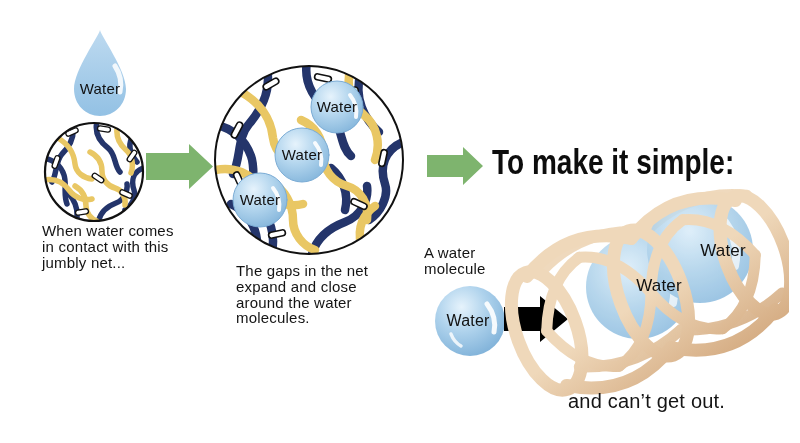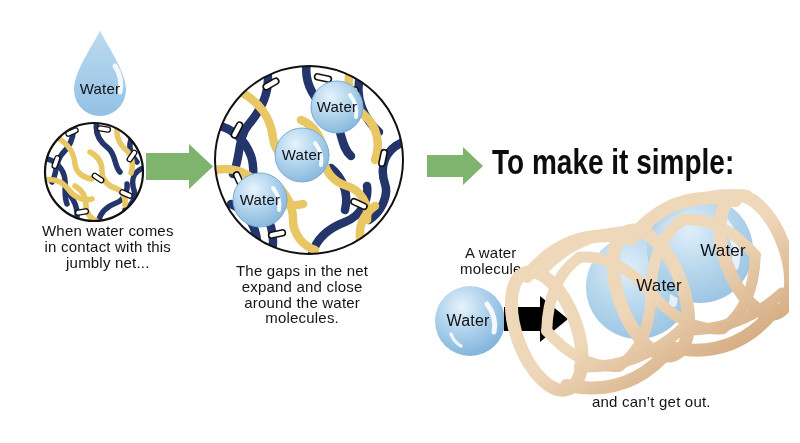--- a/index.html
+++ b/index.html
@@ -1,17 +1,17 @@
 <!DOCTYPE html>
 <html><head>
 <meta charset="utf-8">
 <style>
   html,body{margin:0;padding:0;background:#fff;}
   #canvas{position:relative;width:789px;height:443px;background:#ffffff;overflow:hidden;
-          font-family:"Liberation Sans","DejaVu Sans",sans-serif;color:#111;text-align:center;}
+          font-family:"Liberation Sans","DejaVu Sans",sans-serif;color:#111;}
   .abs{position:absolute;}
   .cap{position:absolute;white-space:pre-line;font-size:15px;line-height:15.8px;
        letter-spacing:.2px;color:#141414;}
   .lbl{position:absolute;transform:translate(-50%,-50%);font-size:15px;color:#111;
        letter-spacing:.2px;white-space:nowrap;}
   .lbl.big{font-size:17px;}
   .lbl.mid{font-size:16px;}
   .heading{position:absolute;font-weight:bold;font-size:35px;line-height:36px;
            transform:scaleX(.8);transform-origin:0 0;white-space:nowrap;color:#0d0d0d;}
   svg{display:block;}
@@ -139,21 +139,21 @@
   <div class="cap" style="left:42px;top:223px">When water comes
 in contact with this
 jumbly net...</div>
 
   <svg class="abs" style="left:427px;top:146px" width="57" height="40" viewBox="0 0 57 40">
     <polygon points="0,9 36,9 36,1 56,20 36,39 36,31 0,31" fill="#7eb46e"></polygon>
   </svg>
 
   <div class="heading" style="left:492px;top:144px">To make it simple:</div>
 
-  <div class="cap" style="left:460px;top:245px">A water
+  <div class="cap" style="left:424px;top:245px">A water
 molecule</div>
 
   <svg class="abs" style="left:433px;top:284px" width="74" height="74" viewBox="0 0 74 74">
     <defs>
       <radialGradient id="sphereGrad2" cx="0.38" cy="0.3" r="0.8">
         <stop offset="0" stop-color="#e6f3fc"></stop>
         <stop offset="0.45" stop-color="#aed2ec"></stop>
         <stop offset="1" stop-color="#79add6"></stop>
       </radialGradient>
     </defs>
@@ -214,15 +214,15 @@
         <path d="M 0 0 Q 18 -48 55 -58"></path>
         <path d="M 55 -58 Q 92 -48 111 0"></path>
         <path d="M 111 0 Q 92 48 55 58"></path>
         <path d="M 55 58 Q 18 48 0 0"></path>
       </g>
     </g>
   </svg>
   <div class="lbl big" style="left:659px;top:286px">Water</div>
   <div class="lbl big" style="left:723px;top:251px">Water</div>
 
-  <div class="cap" style="left:592px;top:394px;font-size:15px">and can’t get out.</div>
+  <div class="cap" style="left:568px;top:394px;font-size:20px">and can’t get out.</div>
 
 </div>
 
 </body></html>

